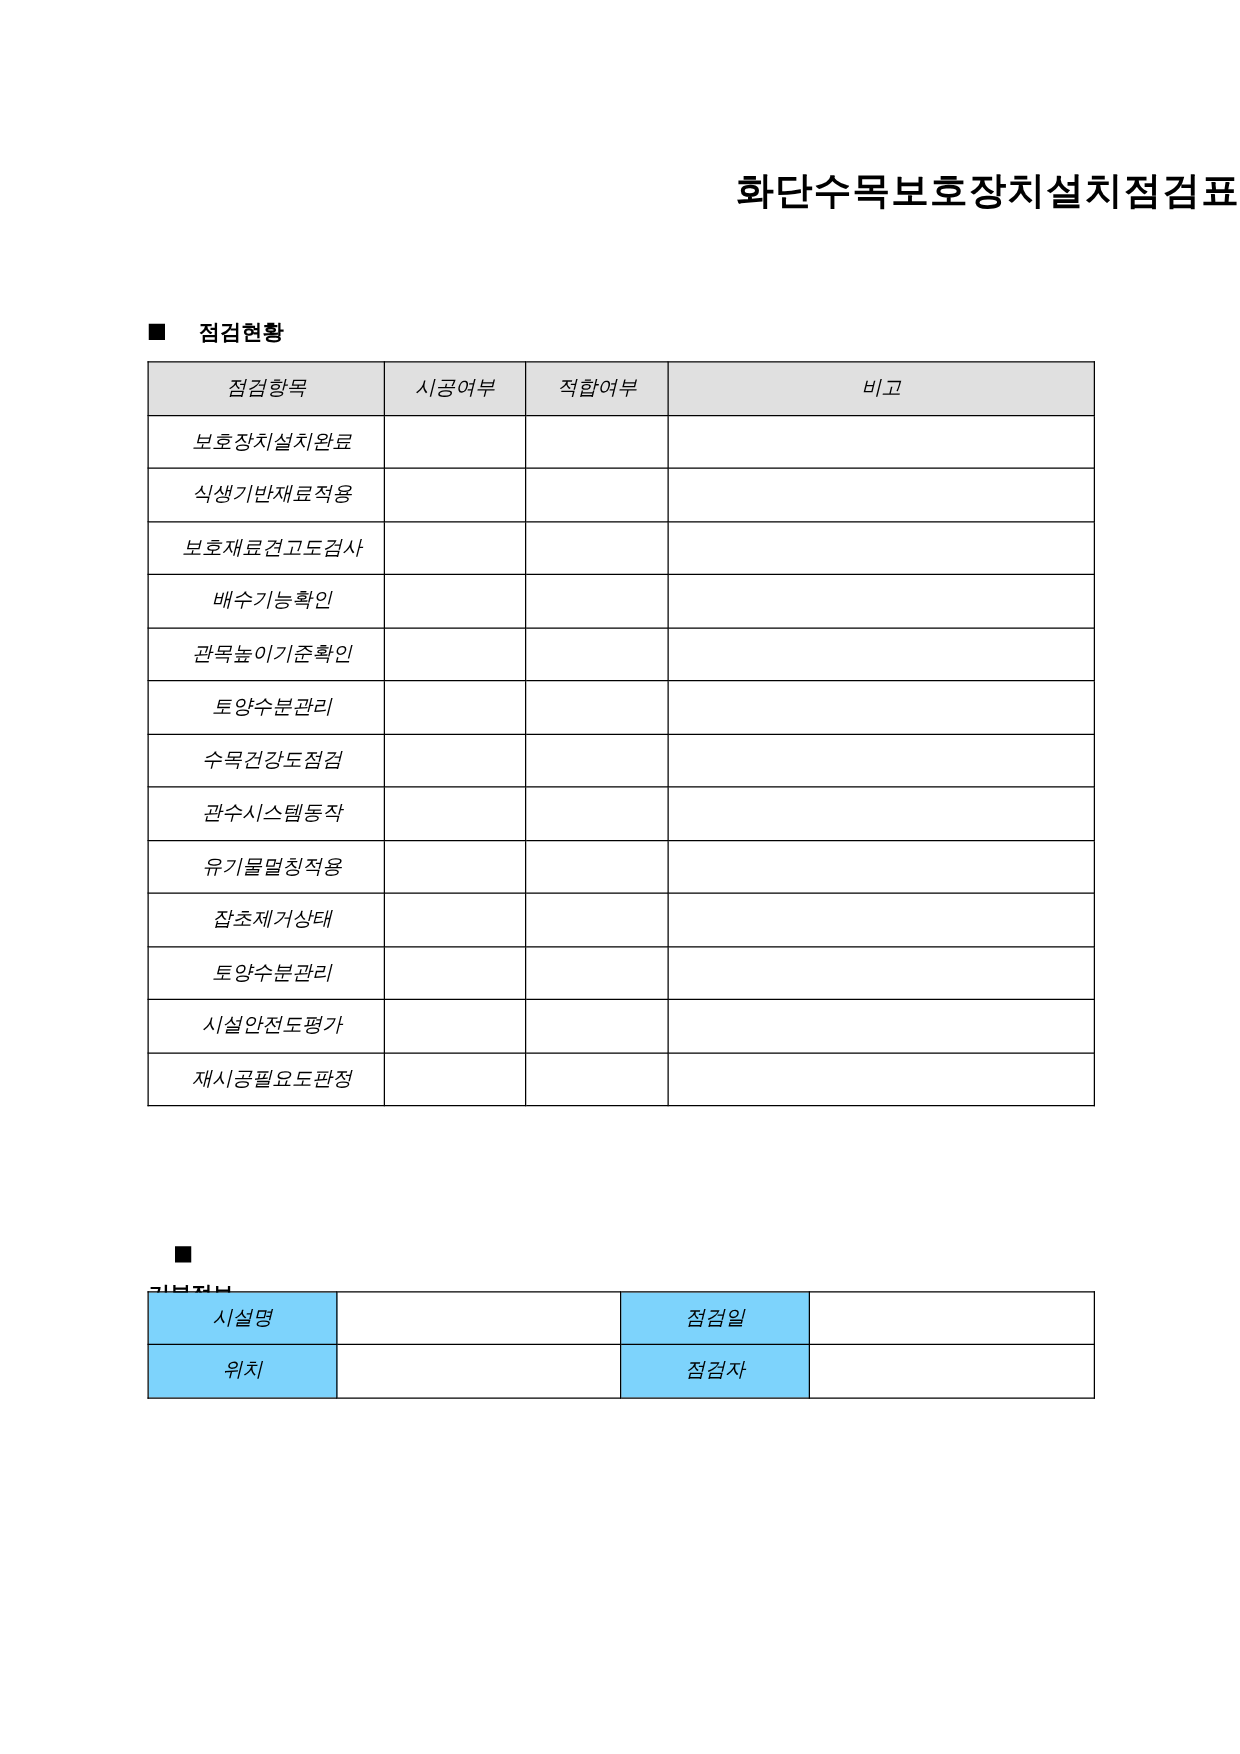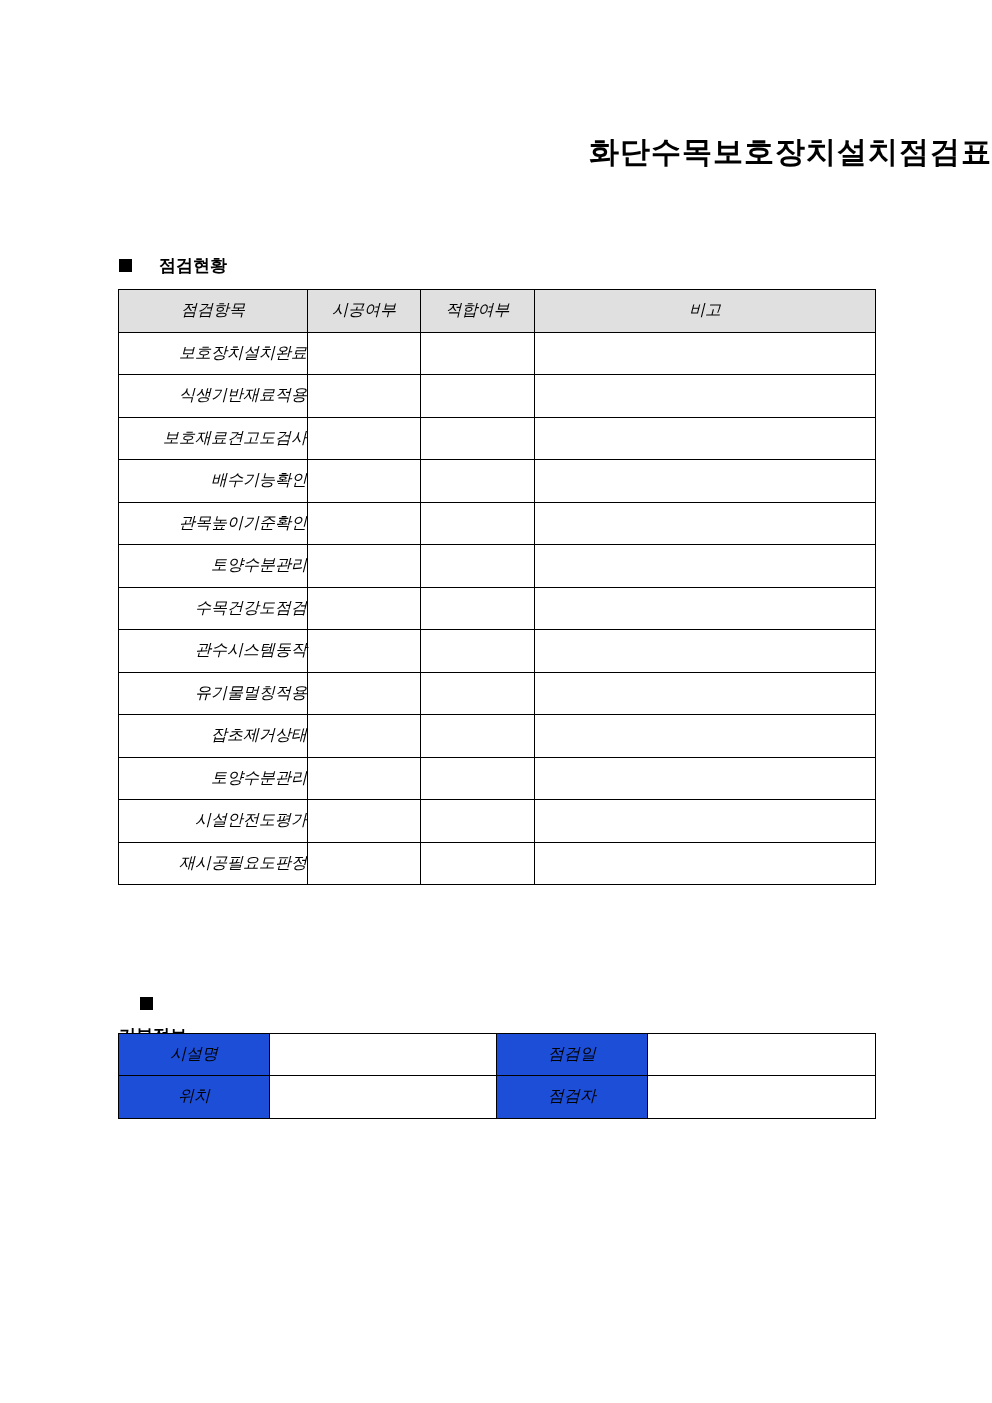--- a/index.html
+++ b/index.html
@@ -3,22 +3,22 @@
   <meta charset="utf-8">
   <style>
     html, body { margin: 0; padding: 0; background: #ffffff; }
     body { width: 992px; height: 1403px; position: relative; font-family: "DejaVu Sans", sans-serif; color: #000; }
     .title { position: absolute; left: 0; top: 132px; width: 992px; text-align: right; font-size: 30px; font-weight: bold; letter-spacing: 1px; }
     .section-title { position: absolute; left: 119px; font-size: 17px; font-weight: bold; display: flex; align-items: center; gap: 14px; }
     .section-title .sq { display: inline-block; width: 13px; height: 13px; background: #000; margin-right: 13px; }
     table { position: absolute; border-collapse: collapse; table-layout: fixed; font-style: italic; }
     td, th { border: 1px solid #000; padding: 0; font-size: 16px; font-weight: normal; }
     th { background: #e0e0e0; text-align: center; }
-    td.item { padding-left: 9px; text-align: right; }
-    td.label { background: #1d4ed8; text-align: center; }
+    td.item { padding-left: 9px; text-align: center; }
+    td.label { background: #7dd3fc; text-align: center; }
     #t1 { left: 118px; top: 289px; width: 757px; }
     #t1 tr { height: 42.5px; }
     #t2 { left: 118px; top: 1033px; width: 757px; }
     #t2 tr { height: 42.3px; }
   </style>
 </head>
 <body>
 
 <div class="title">화단수목보호장치설치점검표</div>
 

